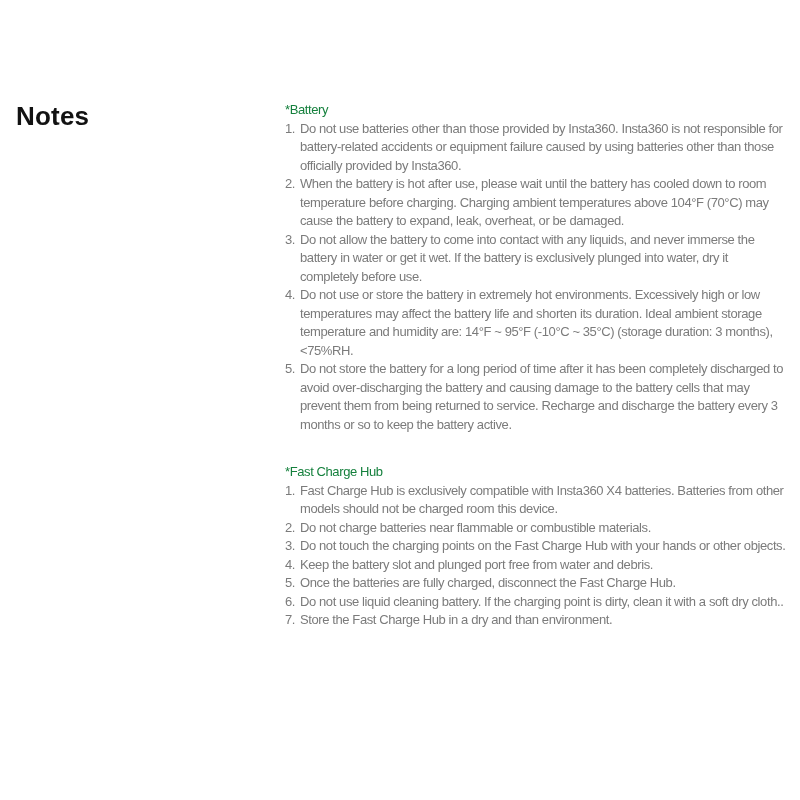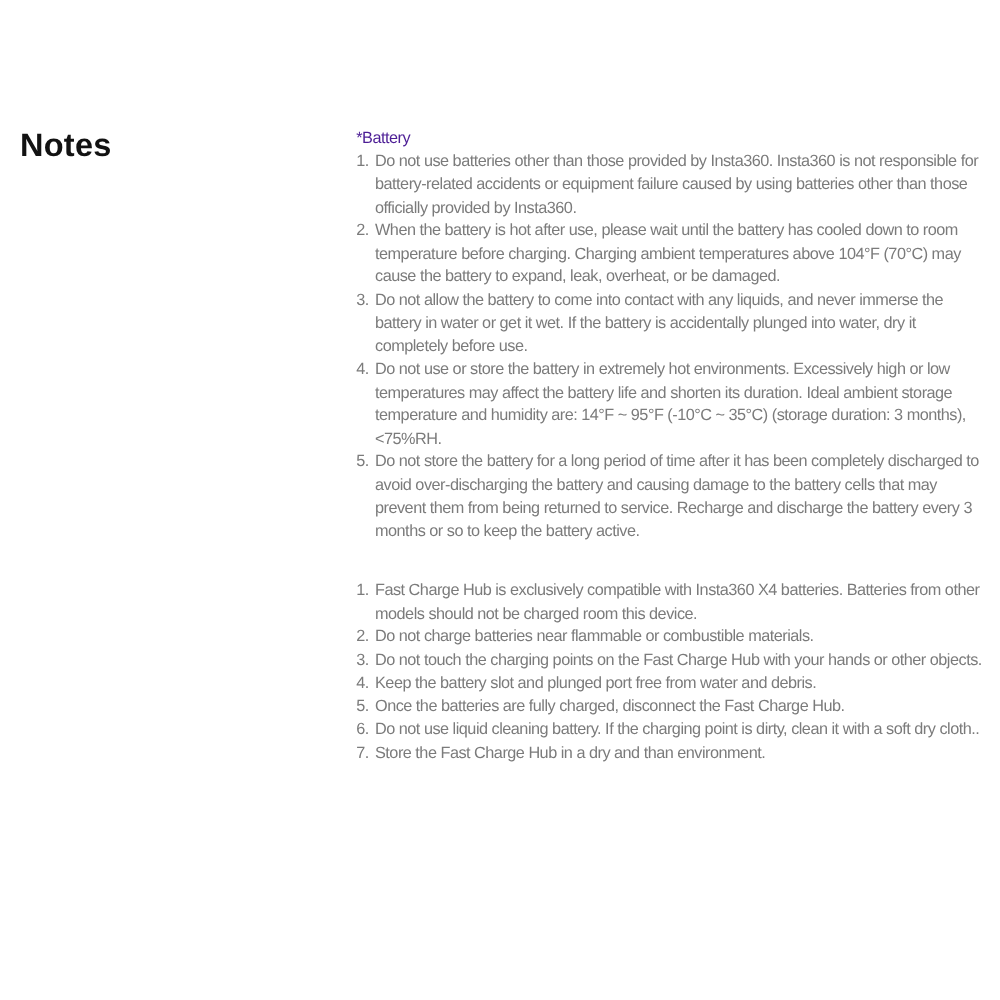--- a/index.html
+++ b/index.html
@@ -44,21 +44,21 @@
     margin: 0;
   }
   .note-section + .note-section {
     margin-top: 29px;
   }
   .section-heading {
     margin: 0;
     font-size: 13px;
     line-height: 18.5px;
     font-weight: 400;
-    color: #4c1d95;
+    color: #15803d;
   }
   .note-list {
     margin: 0;
     padding: 0;
     list-style: none;
     counter-reset: note;
   }
   .note-list li {
     counter-increment: note;
     position: relative;
@@ -78,27 +78,28 @@
 
   <h1 class="page-title">Notes</h1>
 
   <div class="content">
 
     <section class="note-section">
       <h2 class="section-heading">*Battery</h2>
       <ol class="note-list">
         <li>Do not use batteries other than those provided by Insta360. Insta360 is not responsible for battery-related accidents or equipment failure caused by using batteries other than those officially provided by Insta360.</li>
         <li>When the battery is hot after use, please wait until the battery has cooled down to room temperature before charging. Charging ambient temperatures above 104°F (70°C) may cause the battery to expand, leak, overheat, or be damaged.</li>
-        <li>Do not allow the battery to come into contact with any liquids, and never immerse the battery in water or get it wet. If the battery is accidentally plunged into water, dry it completely before use.</li>
+        <li>Do not allow the battery to come into contact with any liquids, and never immerse the battery in water or get it wet. If the battery is exclusively plunged into water, dry it completely before use.</li>
         <li>Do not use or store the battery in extremely hot environments. Excessively high or low temperatures may affect the battery life and shorten its duration. Ideal ambient storage temperature and humidity are: 14°F ~ 95°F (-10°C ~ 35°C) (storage duration: 3 months), &lt;75%RH.</li>
         <li>Do not store the battery for a long period of time after it has been completely discharged to avoid over-discharging the battery and causing damage to the battery cells that may prevent them from being returned to service. Recharge and discharge the battery every 3 months or so to keep the battery active.</li>
       </ol>
     </section>
 
     <section class="note-section">
+      <h2 class="section-heading">*Fast Charge Hub</h2>
       <ol class="note-list">
         <li>Fast Charge Hub is exclusively compatible with Insta360 X4 batteries. Batteries from other models should not be charged room this device.</li>
         <li>Do not charge batteries near flammable or combustible materials.</li>
         <li>Do not touch the charging points on the Fast Charge Hub with your hands or other objects.</li>
         <li>Keep the battery slot and plunged port free from water and debris.</li>
         <li>Once the batteries are fully charged, disconnect the Fast Charge Hub.</li>
         <li>Do not use liquid cleaning battery. If the charging point is dirty, clean it with a soft dry cloth..</li>
         <li>Store the Fast Charge Hub in a dry and than environment.</li>
       </ol>
     </section>

